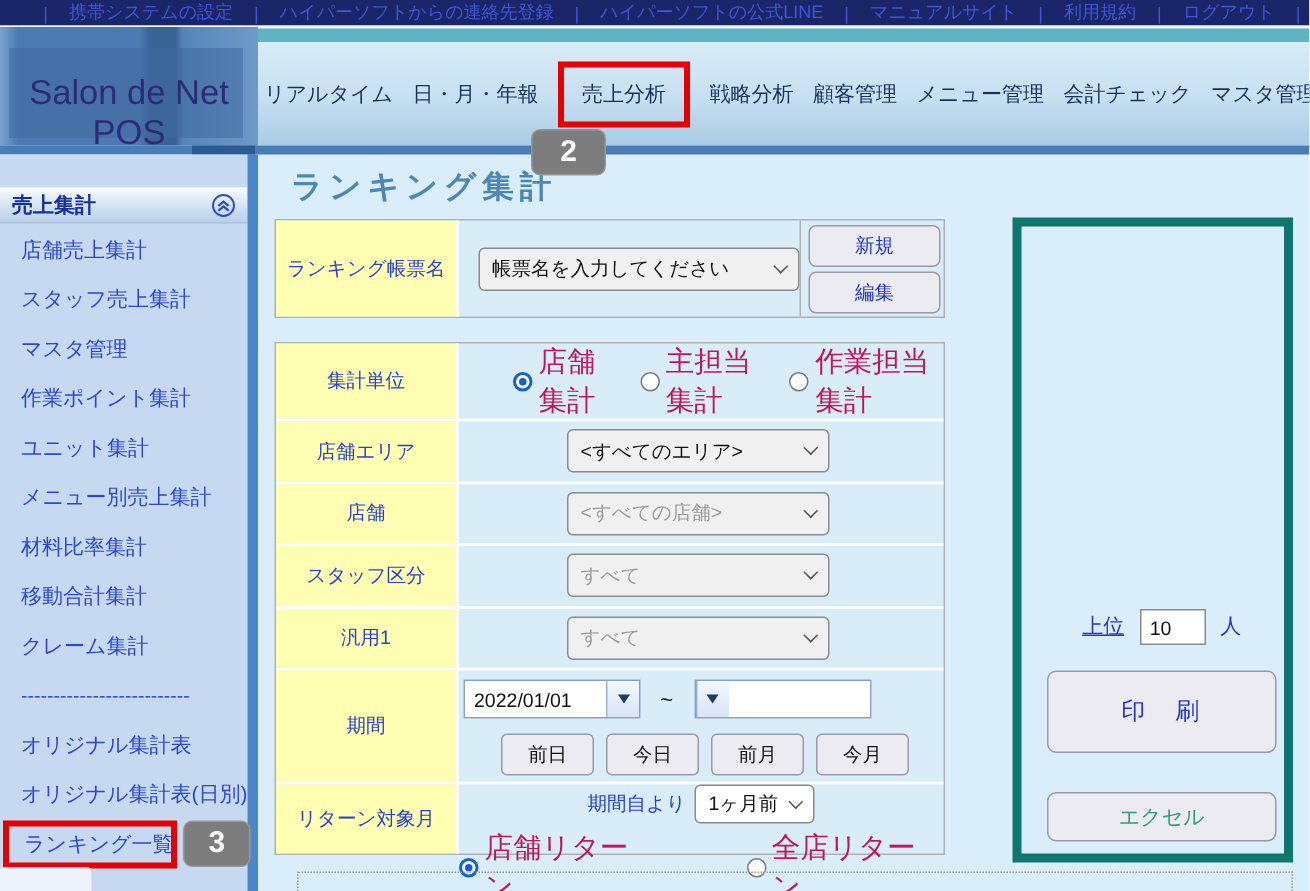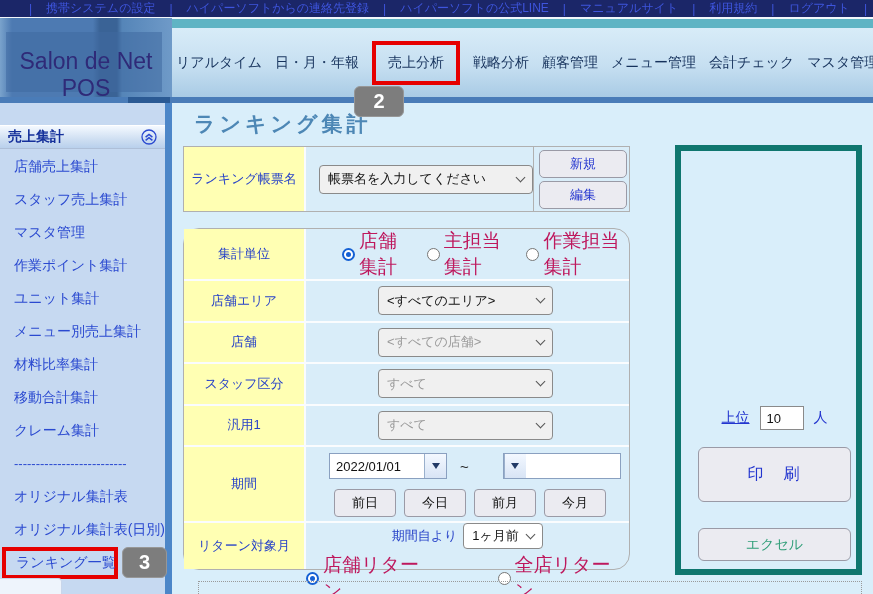--- a/index.html
+++ b/index.html
@@ -61,21 +61,21 @@
   #badge2 { left:354px; top:86px; width:50px; height:31px; }
   #badge3 { left:122px; top:547px; width:45px; height:31px; }
 
   
   #main { position:absolute; left:172px; top:103px; width:701px; height:491px; }
   #page-title { position:absolute; left:22px; top:7px; font-size:21px; font-weight:bold;
                 color:#4d87b5; letter-spacing:4px; }
 
   .formtable { position:absolute; border:1px solid #b0b0b0; background:#d9edf9; }
   #form1 { left:11px; top:43px; width:447px; height:66px; display:flex; }
-  #form2 { left:11px; top:125px; width:447px; height:342px; display:flex; flex-direction:column;border-radius:16px; }
+  #form2 { left:11px; top:125px; width:447px; height:342px; display:flex; flex-direction:column; }
 
   .frow { display:flex; width:100%; }
   .frow + .frow { border-top:2px solid #fafcfe; }
   .lbl-cell { width:122px; background:#ffffb3; border-right:2px solid #fafcfe;
               display:flex; align-items:center; justify-content:center;
               font-size:13px; color:#2742c8; flex-shrink:0; }
   .val-cell { flex:1; display:flex; align-items:center; }
 
   
   .sel { display:flex; align-items:center; justify-content:space-between;
@@ -108,21 +108,21 @@
   
   .row-unit { height:50px; }
   .row-std  { height:42px; }
   .row-period { height:76px; }
   .row-return { height:48px; }
   .sel-std { width:175px; margin-left:72px; }
   .unit-radios { display:flex; gap:12px; margin-left:36px; }
 
   .period-col { flex:1; display:flex; flex-direction:column; }
   .dates-line { height:40px; display:flex; align-items:center; }
-  .datebox { display:flex; height:26px; border:1px solid #8aa0c0; background:#fff; margin-left:23px;
+  .datebox { display:flex; height:26px; border:1px solid #8aa0c0; background:#fff; margin-left:3px;
              width:118px; cursor:pointer; }
   .datebox .dtext { flex:1; display:flex; align-items:center; padding-left:6px; font-size:13px; color:#111; }
   .datebox .dbtn { width:22px; background:linear-gradient(180deg,#f3f8ff,#d8e4f5);
                    border-left:1px solid #9ab0cc; display:flex; align-items:center; justify-content:center; }
   .tri-down { width:0; height:0; border-left:4px solid transparent; border-right:4px solid transparent;
               border-top:6px solid #223a66; }
   .tilde { font-size:15px; color:#222; margin:0 11px 0 13px; }
   .qbtn-line { height:36px; display:flex; align-items:center; gap:8px; padding-left:28px; }
   .qbtn { width:62px; height:28px; }
 

